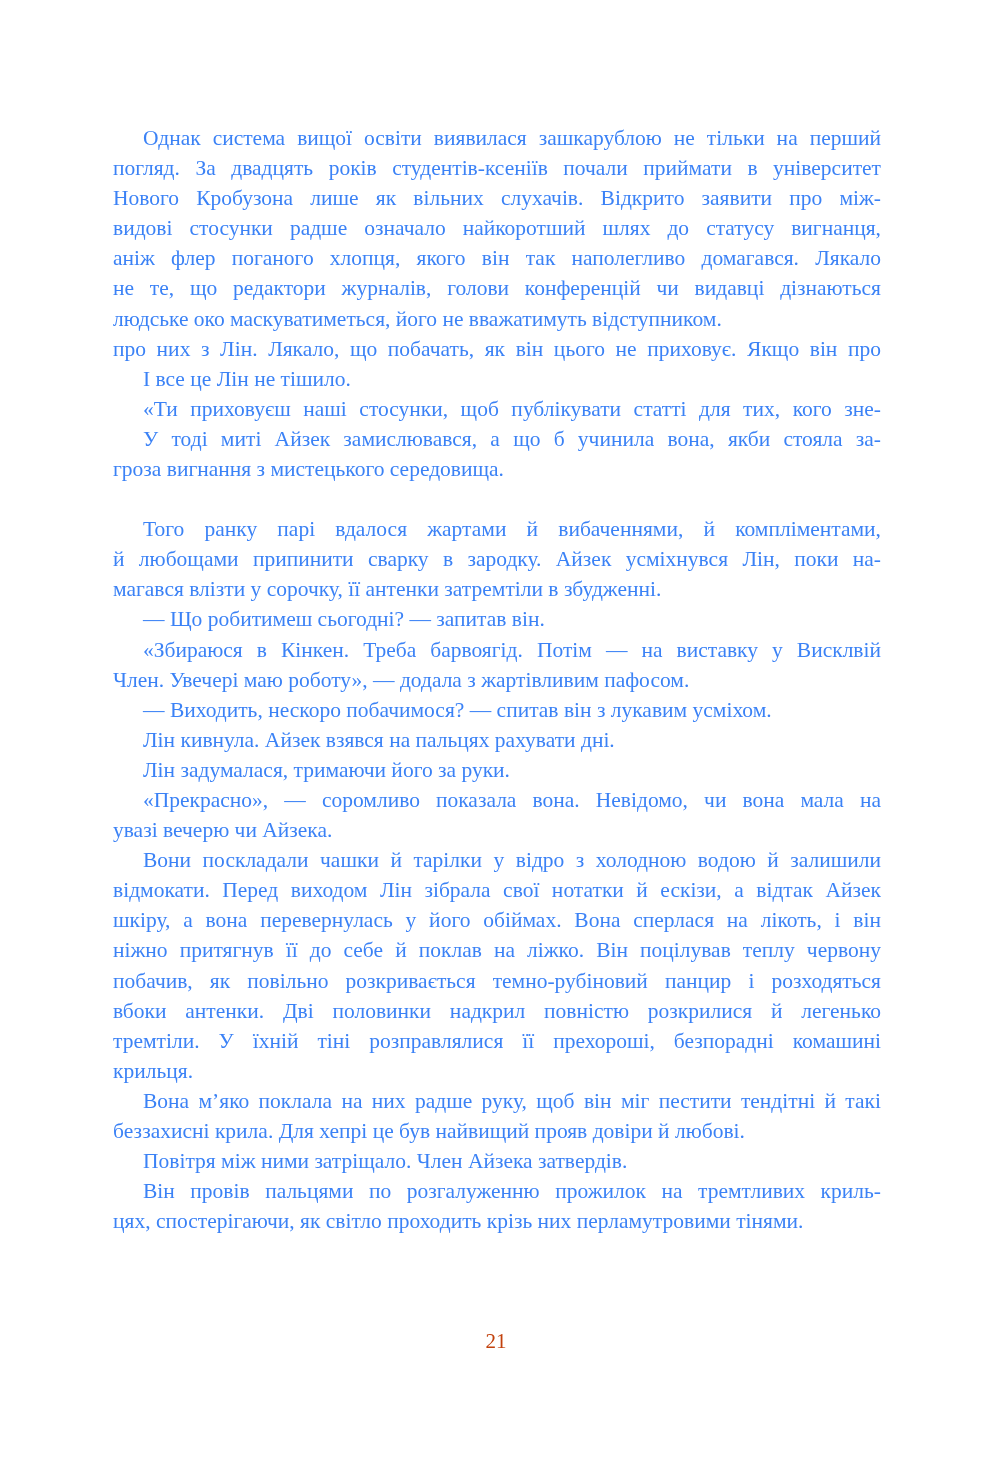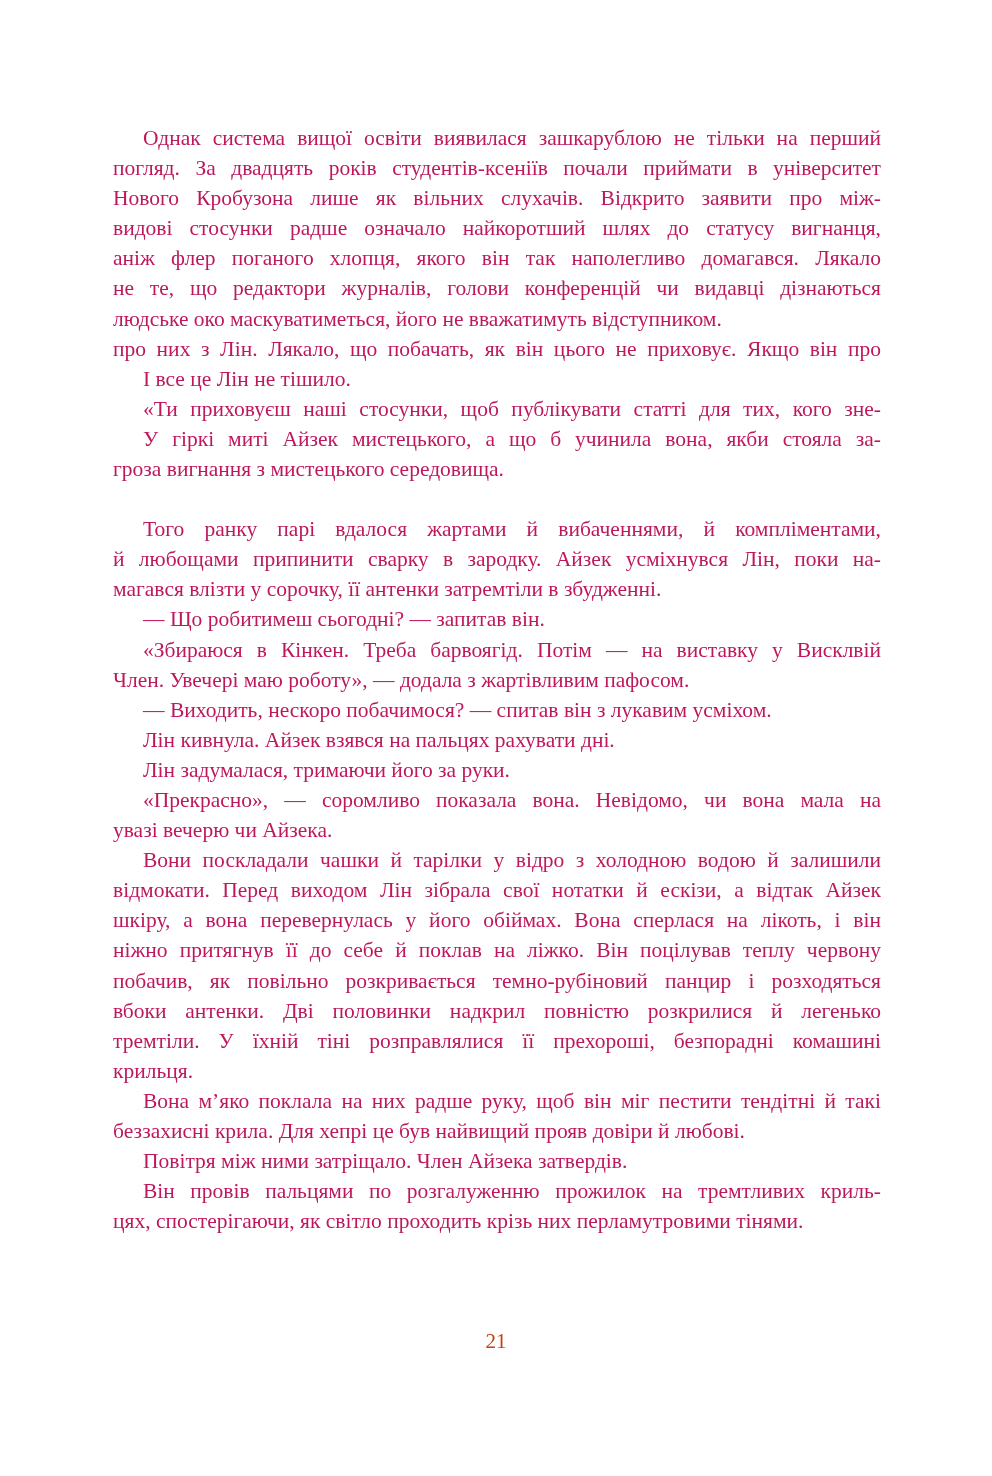--- a/index.html
+++ b/index.html
@@ -5,21 +5,21 @@
   html, body { margin: 0; padding: 0; background: #ffffff; }
   body { width: 992px; height: 1476px; position: relative; overflow: hidden; }
   .page {
     position: absolute;
     left: 113px;
     top: 123px;
     width: 768px;
     font-family: "Liberation Serif", "DejaVu Serif", serif;
     font-size: 21.5px;
     line-height: 30.1px;
-    color: #be185d;
+    color: #3b82f6;
   }
   .line {
     display: block;
     height: 30.1px;
     white-space: nowrap;
     text-align: justify;
     text-align-last: justify;
     overflow: visible;
   }
   .line.last { text-align-last: left; }
@@ -49,21 +49,21 @@
       <span class="line last">людське око маскуватиметься, його не вважатимуть відступником.</span>
       <span class="line">про них з Лін. Лякало, що побачать, як він цього не приховує. Якщо він про</span>
     </div>
     <div class="paragraph">
       <span class="line indent last">І все це Лін не тішило.</span>
     </div>
     <div class="paragraph">
       <span class="line indent">«Ти приховуєш наші стосунки, щоб публікувати статті для тих, кого зне-</span>
     </div>
     <div class="paragraph">
-      <span class="line indent">У гіркі миті Айзек мистецького, а що б учинила вона, якби стояла за-</span>
+      <span class="line indent">У тоді миті Айзек замислювався, а що б учинила вона, якби стояла за-</span>
       <span class="line last">гроза вигнання з мистецького середовища.</span>
     </div>
     <div class="gap"></div>
     <div class="paragraph">
       <span class="line indent">Того ранку парі вдалося жартами й вибаченнями, й компліментами,</span>
       <span class="line">й любощами припинити сварку в зародку. Айзек усміхнувся Лін, поки на-</span>
       <span class="line last">магався влізти у сорочку, її антенки затремтіли в збудженні.</span>
     </div>
     <div class="paragraph">
       <span class="line indent last">— Що робитимеш сьогодні? — запитав він.</span>

